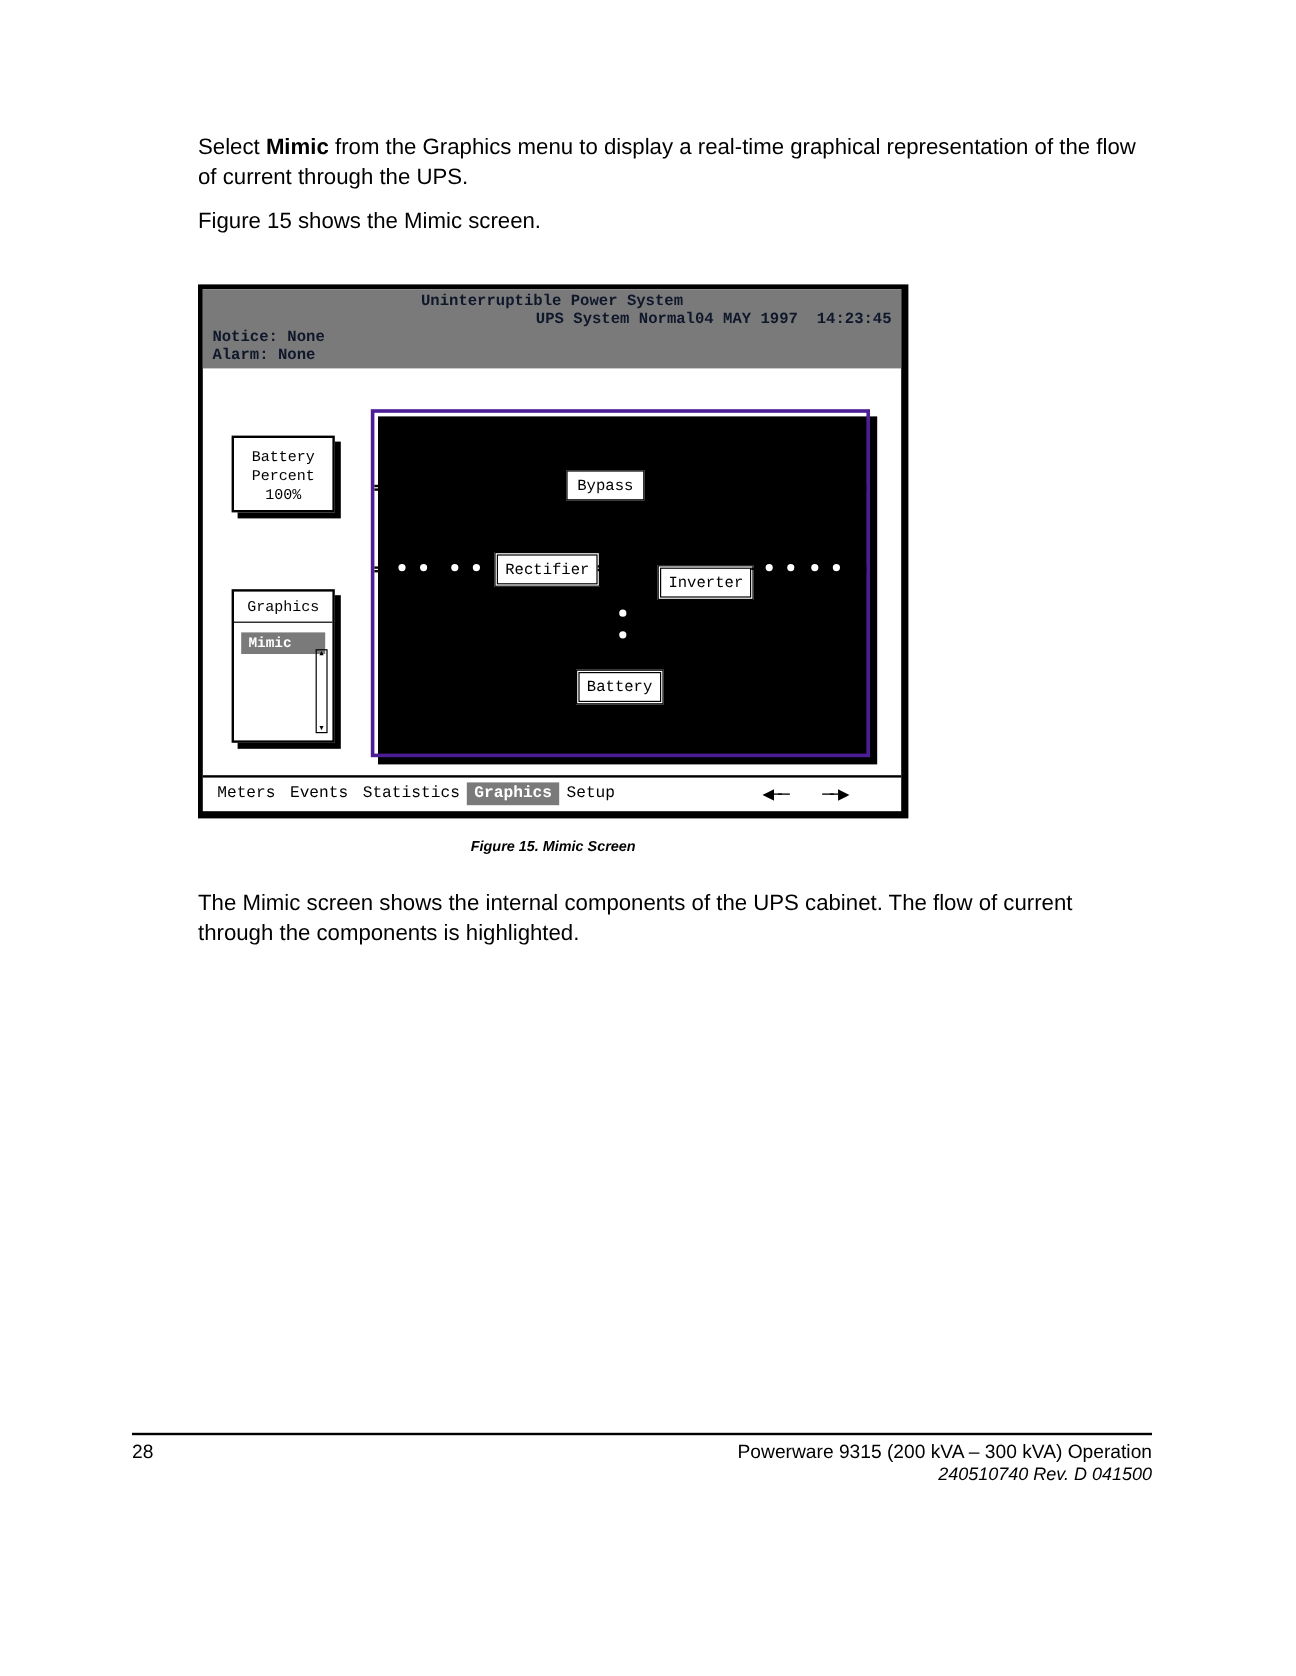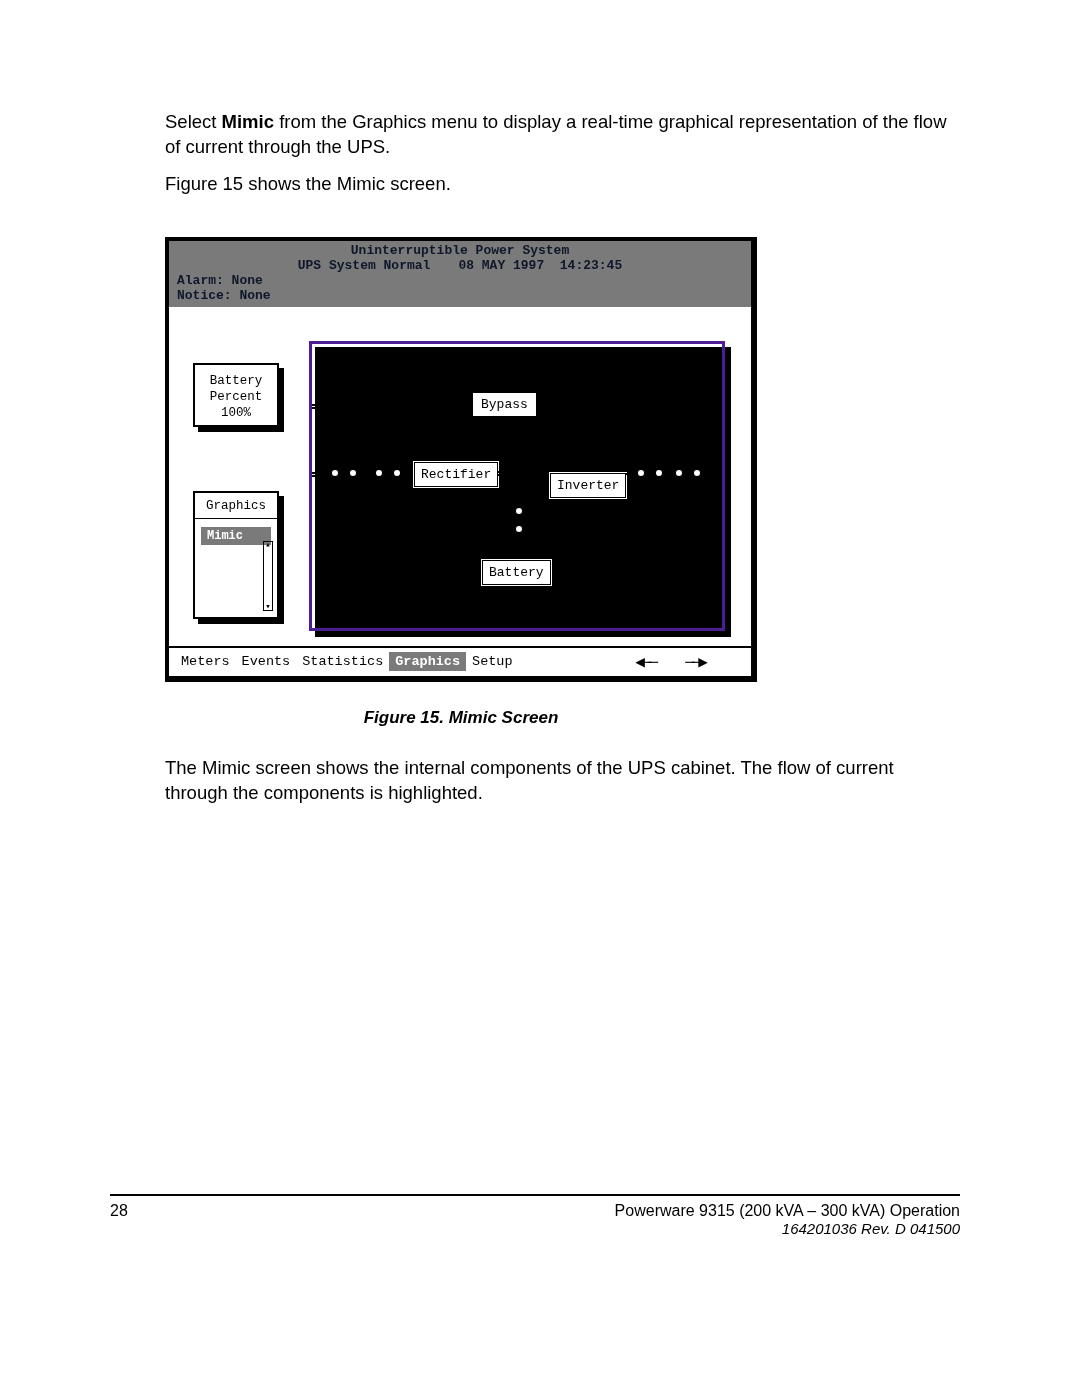--- a/index.html
+++ b/index.html
@@ -40,21 +40,21 @@
   }
   .header-bar {
     background: #7a7a7a;
     color: #0f172a;
     font-family: "Courier New", monospace;
     font-weight: bold;
     font-size: 13px;
     padding: 2px 8px 4px 8px;
   }
   .header-title { text-align: center; }
-  .header-row { display: flex; justify-content: center; gap: 28px; }
+  .header-row { display: flex; justify-content: flex-end; }
   .content-area {
     flex: 1;
     position: relative;
     padding: 10px;
     border-radius: 20px;
   }
   
   .panel {
     position: absolute;
     background: #fff;
@@ -126,22 +126,22 @@
     font-family:"Courier New", monospace; font-size:13.5px;
     display:flex; align-items:center; gap:0; padding:4px 6px;
   }
   .nav-item { padding:2px 6px; }
   .nav-item.sel { background:#7a7a7a; color:#fff; font-weight:bold; }
   .nav-arrows {
     margin-left:auto; display:flex; gap:30px; padding-right:40px;
   }
   .nav-arrow { font-size:16px; letter-spacing:-3px;}
   .caption {
-    font-style: italic; font-weight: bold; font-size:17px;
-    text-align:center; margin-top:26px; width:592px;
+    font-style: italic; font-weight: bold; font-size:12px;
+    text-align:center; margin-top:16px; width:592px;
   }
   .footer {
     position:absolute; left:110px; right:120px; bottom:160px;
     border-top:2px solid #000; padding-top:6px;
     display:flex; justify-content:space-between; align-items:flex-start;
     font-size:16px;
   }
   .footer .right { text-align:right; }
   .footer .right .doc { font-style:italic; font-size:15px;}
 </style>
@@ -154,24 +154,24 @@
   </p>
   <p class="body-text">Figure 15 shows the Mimic screen.</p>
 
   <div class="figure-wrap">
     <div class="screen">
       <div class="screen-inner">
         <div class="header-bar">
           <div class="header-title">Uninterruptible Power System</div>
           <div class="header-row">
             <span>UPS System Normal</span>
-            <span><span>08 MAY 1997</span>&nbsp;&nbsp;<span>14:23:45</span></span>
-          </div>
+            <span><span>04 MAY 1997</span>&nbsp;&nbsp;<span>14:23:45</span></span>
+          </div>
+          <div>Notice: None</div>
           <div>Alarm:  None</div>
-          <div>Notice: None</div>
         </div>
 
         <div class="content-area">
 
           <div class="panel-shadow battery-shadow"></div>
           <div class="panel battery-panel">
             <div>Battery</div>
             <div>Percent</div>
             <div>100%</div>
           </div>
@@ -252,15 +252,15 @@
     <div class="caption">Figure 15.  Mimic Screen</div>
   </div>
 
   <p class="body-text">The Mimic screen shows the internal components of the UPS cabinet.  The flow of current through the components is highlighted.</p>
 </div>
 
 <div class="footer">
   <div>28</div>
   <div class="right">
     <div>Powerware 9315 (200 kVA – 300 kVA) Operation</div>
-    <div class="doc">164201036  Rev. D  041500</div>
+    <div class="doc">240510740  Rev. D  041500</div>
   </div>
 </div>
 
 </body></html>

